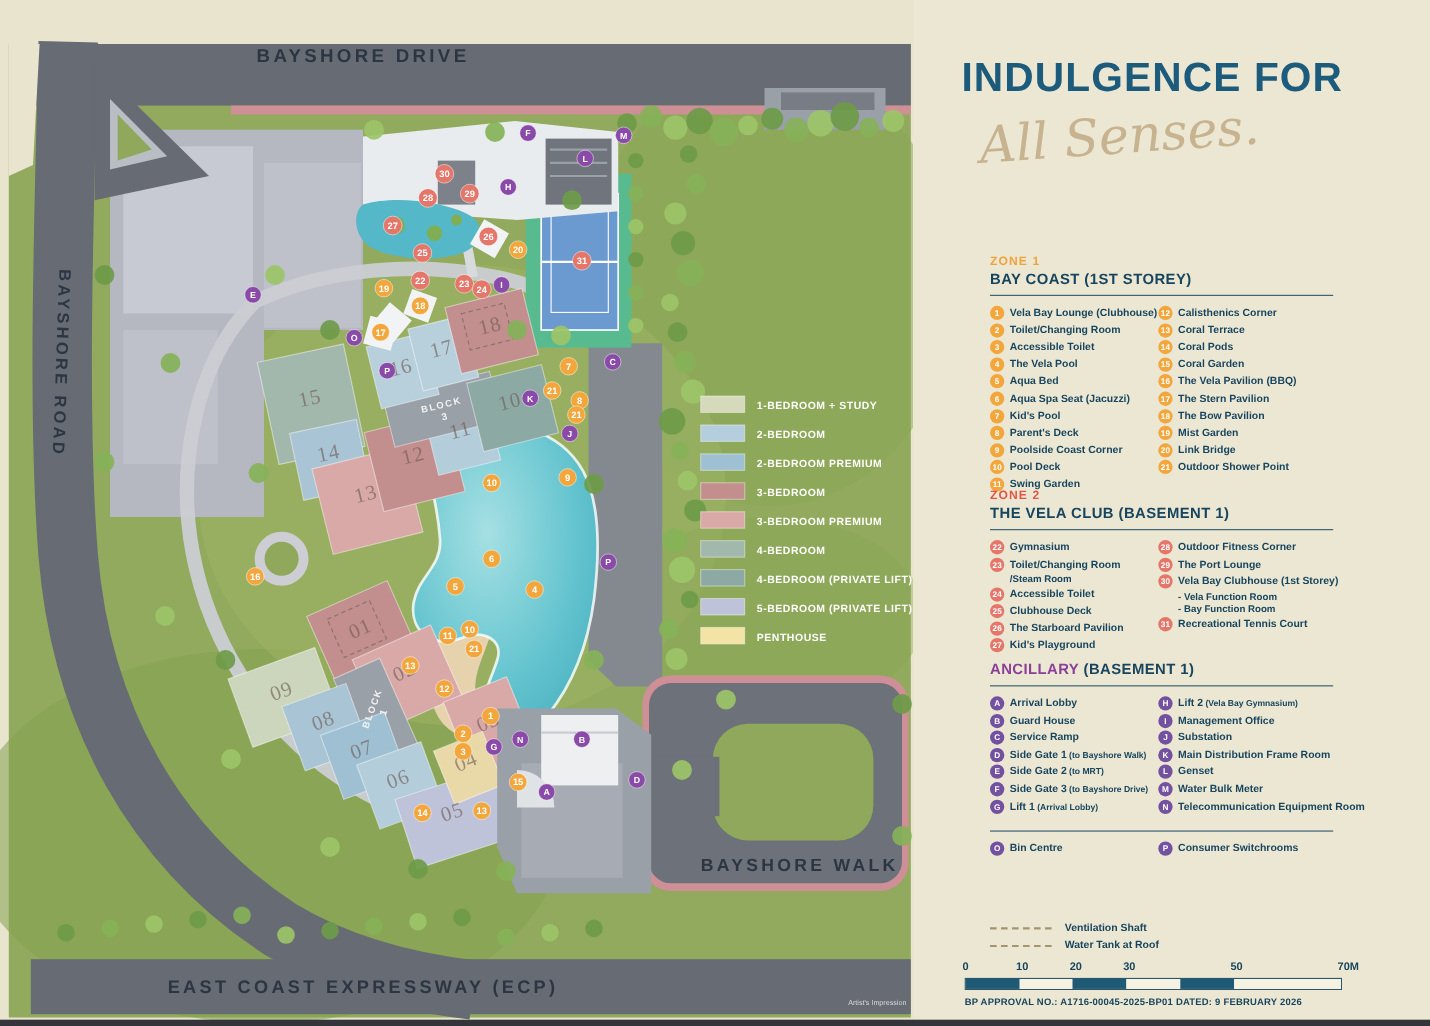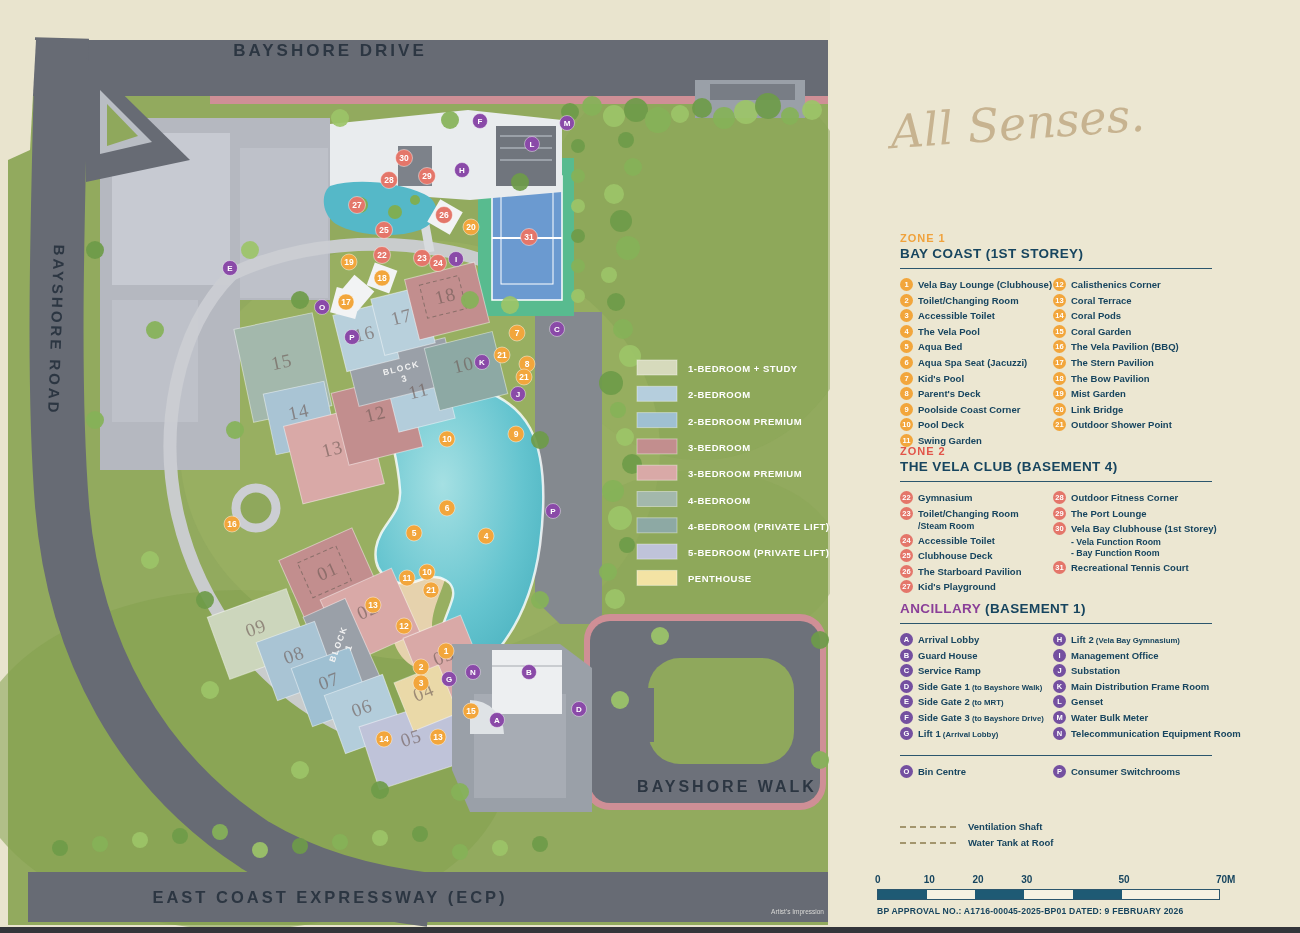--- a/index.html
+++ b/index.html
@@ -530,20 +530,21 @@
           <g>
             <circle cx="553" cy="511" r="7.5" fill="#8a4aa8" stroke="rgba(255,255,255,.55)" stroke-width="0.8"></circle>
             <text x="553" y="514" text-anchor="middle" font-size="8" font-weight="bold" fill="#ffffff">P</text>
           </g>
         </g>
       <text id="credit" x="824" y="914" text-anchor="end" font-size="6.5" fill="#d9d9d6">Artist's Impression</text>
     </svg>
   </div>
 
   <div id="panel">
+    <div class="p-title">INDULGENCE FOR</div>
     <div class="p-script">All Senses.</div>
     <div id="sections">
         <div class="section" style="top: 232px;">
           <div class="sec-tag" style="color: rgb(240, 162, 60);">ZONE 1</div>
           <div class="sec-title">BAY COAST (1ST STOREY)</div>
           <div class="sec-rule"></div>
           <div class="cols">
             <div class="col1">
               <div class="item">
                 <span class="badge" style="background: rgb(242, 166, 60);">1</span>
@@ -629,21 +630,21 @@
               </div>
               <div class="item">
                 <span class="badge" style="background: rgb(242, 166, 60);">21</span>
                 <span class="itxt">Outdoor Shower Point</span>
               </div>
             </div>
           </div>
         </div>
         <div class="section" style="top: 445px;">
           <div class="sec-tag" style="color: rgb(226, 84, 73);">ZONE 2</div>
-          <div class="sec-title">THE VELA CLUB (BASEMENT 4)</div>
+          <div class="sec-title">THE VELA CLUB (BASEMENT 1)</div>
           <div class="sec-rule"></div>
           <div class="cols">
             <div class="col1">
               <div class="item">
                 <span class="badge" style="background: rgb(228, 118, 106);">22</span>
                 <span class="itxt">Gymnasium</span>
               </div>
               <div class="item">
                 <span class="badge" style="background: rgb(228, 118, 106);">23</span>
                 <span class="itxt">Toilet/Changing Room</span>
@@ -767,21 +768,21 @@
               <div class="item">
                 <span class="badge" style="background: rgb(116, 80, 160);">P</span>
                 <span class="itxt">Consumer Switchrooms</span>
               </div>
             </div>
           </div>
         </div>
       </div>
 
     <div class="section" id="legendblock" style="top: 814px;">
-      <div id="legend-rows" style="margin-top:7px;">
+      <div id="legend-rows" style="margin-top:24px;">
           <div class="legend-row">
             <div class="dash"></div>
             <span class="legend-label">Ventilation Shaft</span>
           </div>
           <div class="legend-row">
             <div class="dash"></div>
             <span class="legend-label">Water Tank at Roof</span>
           </div>
         </div>
     </div>

